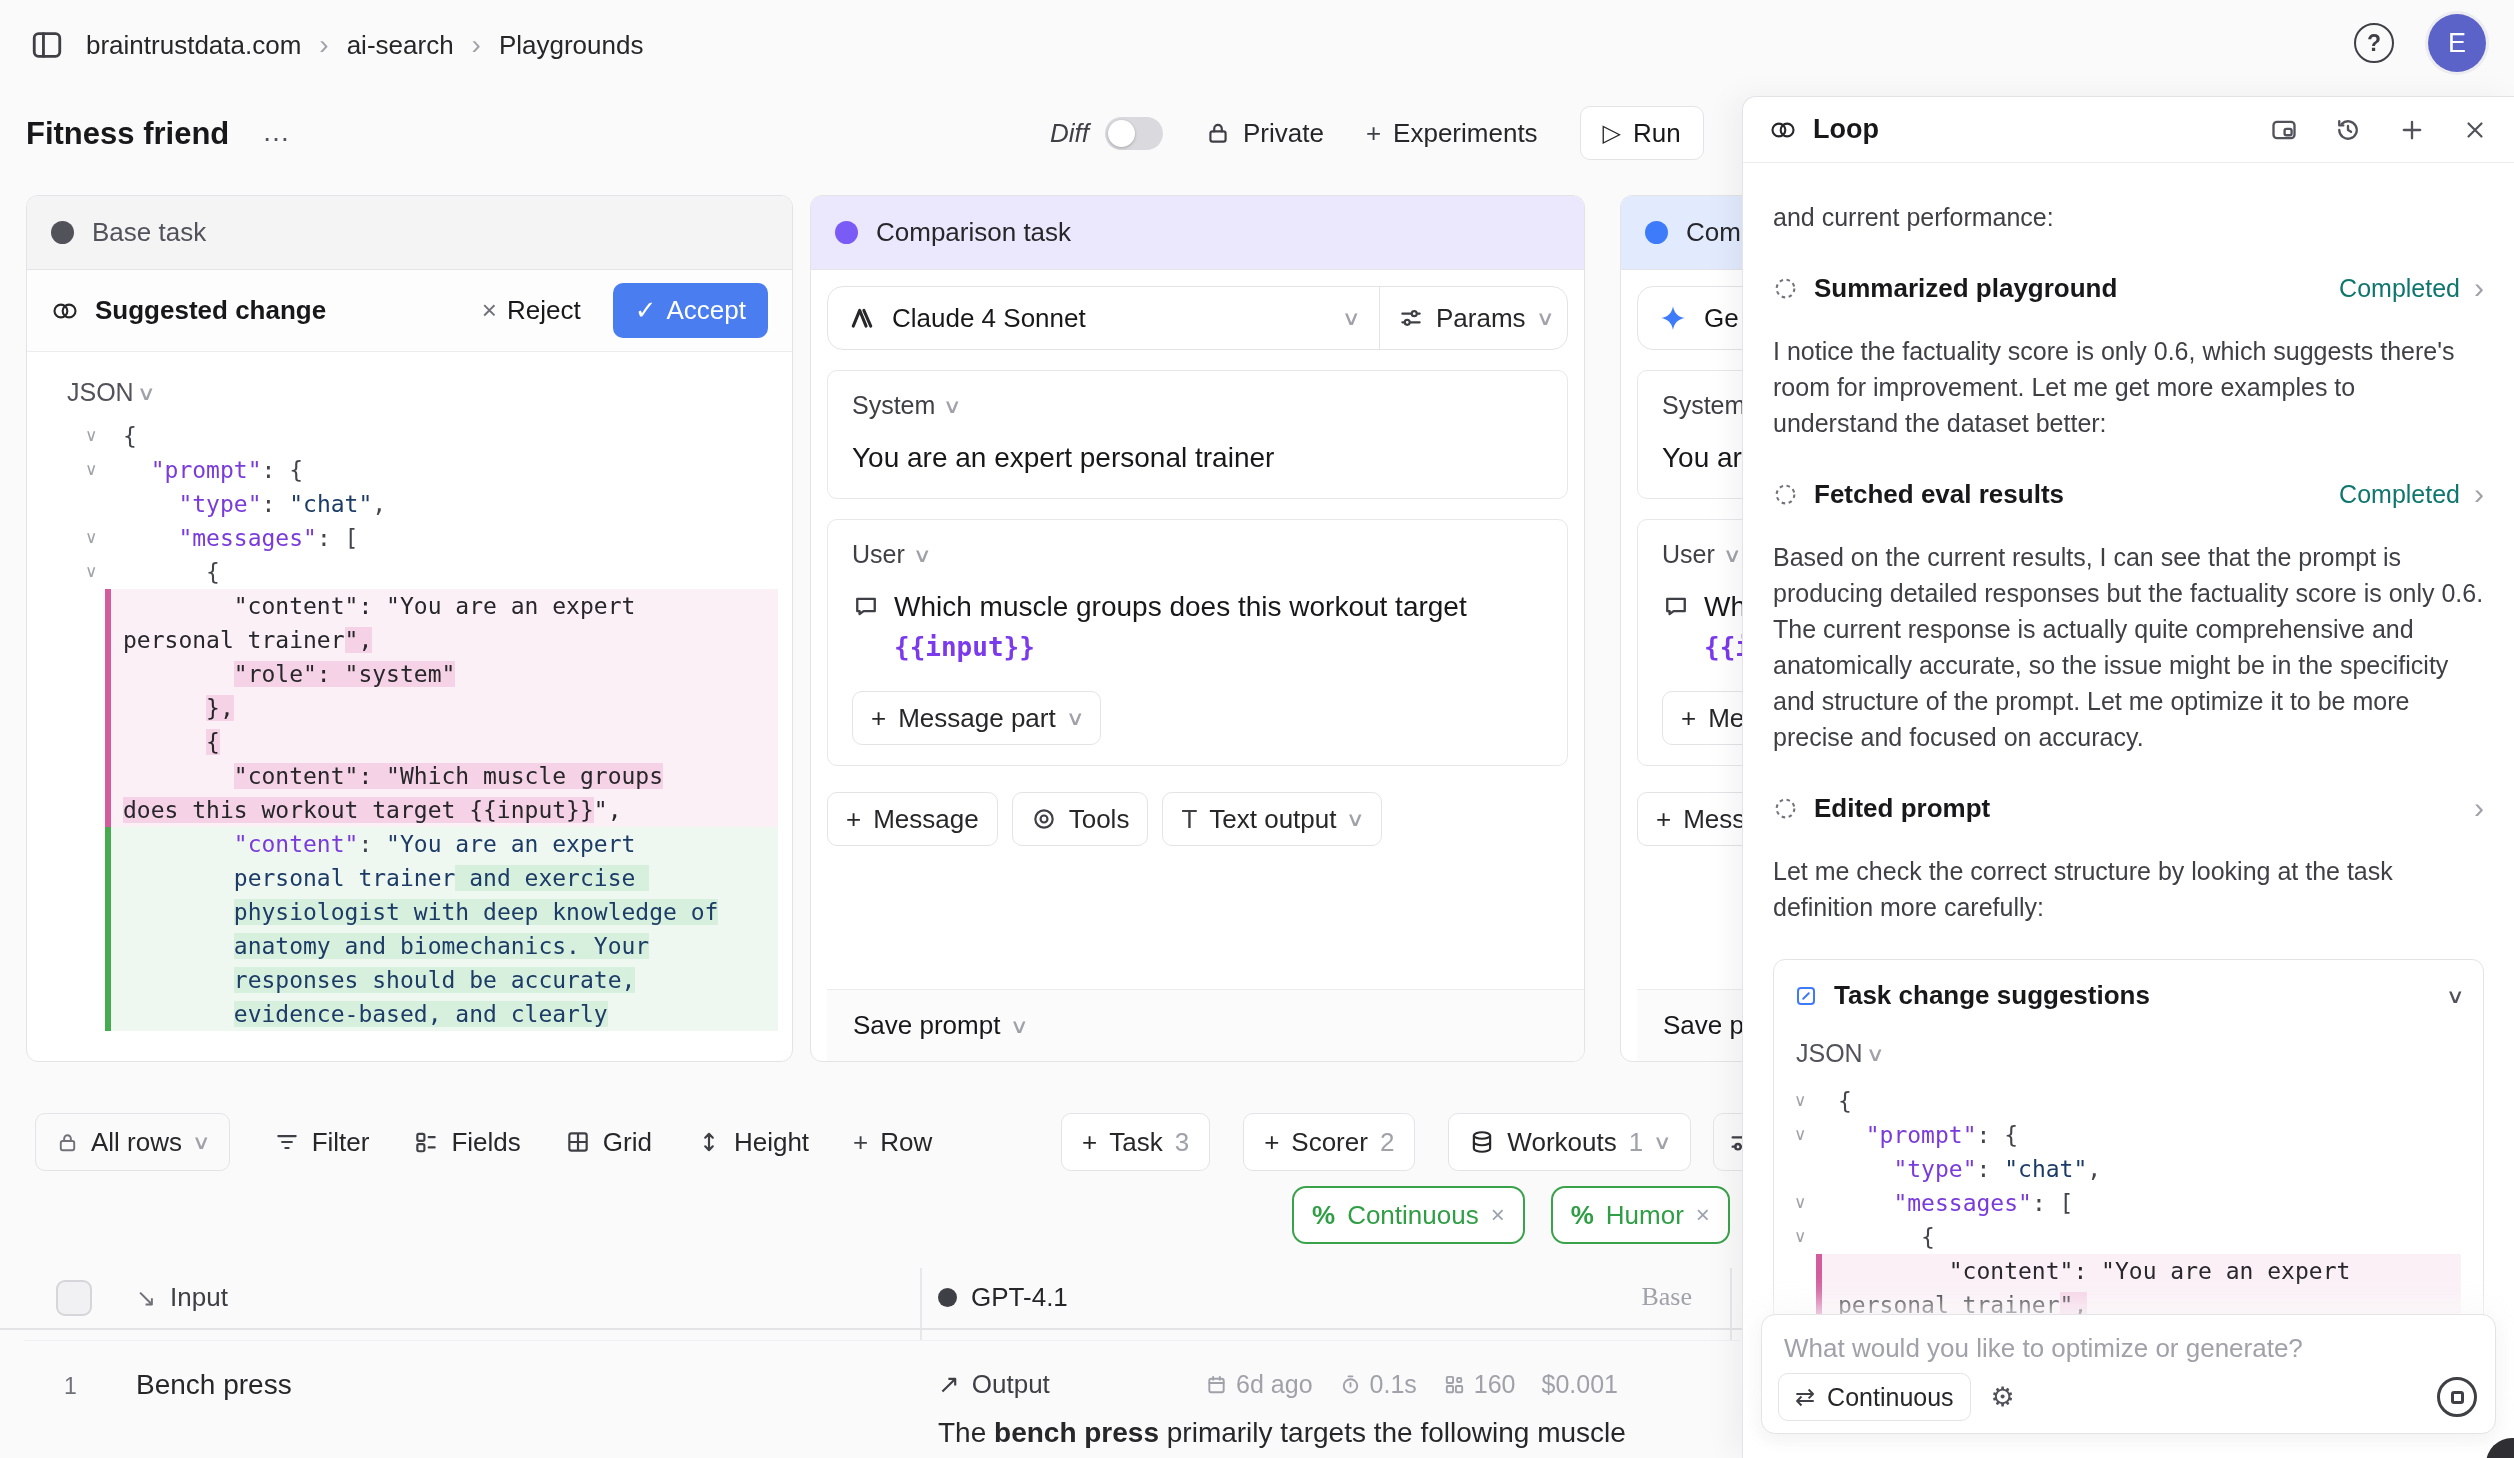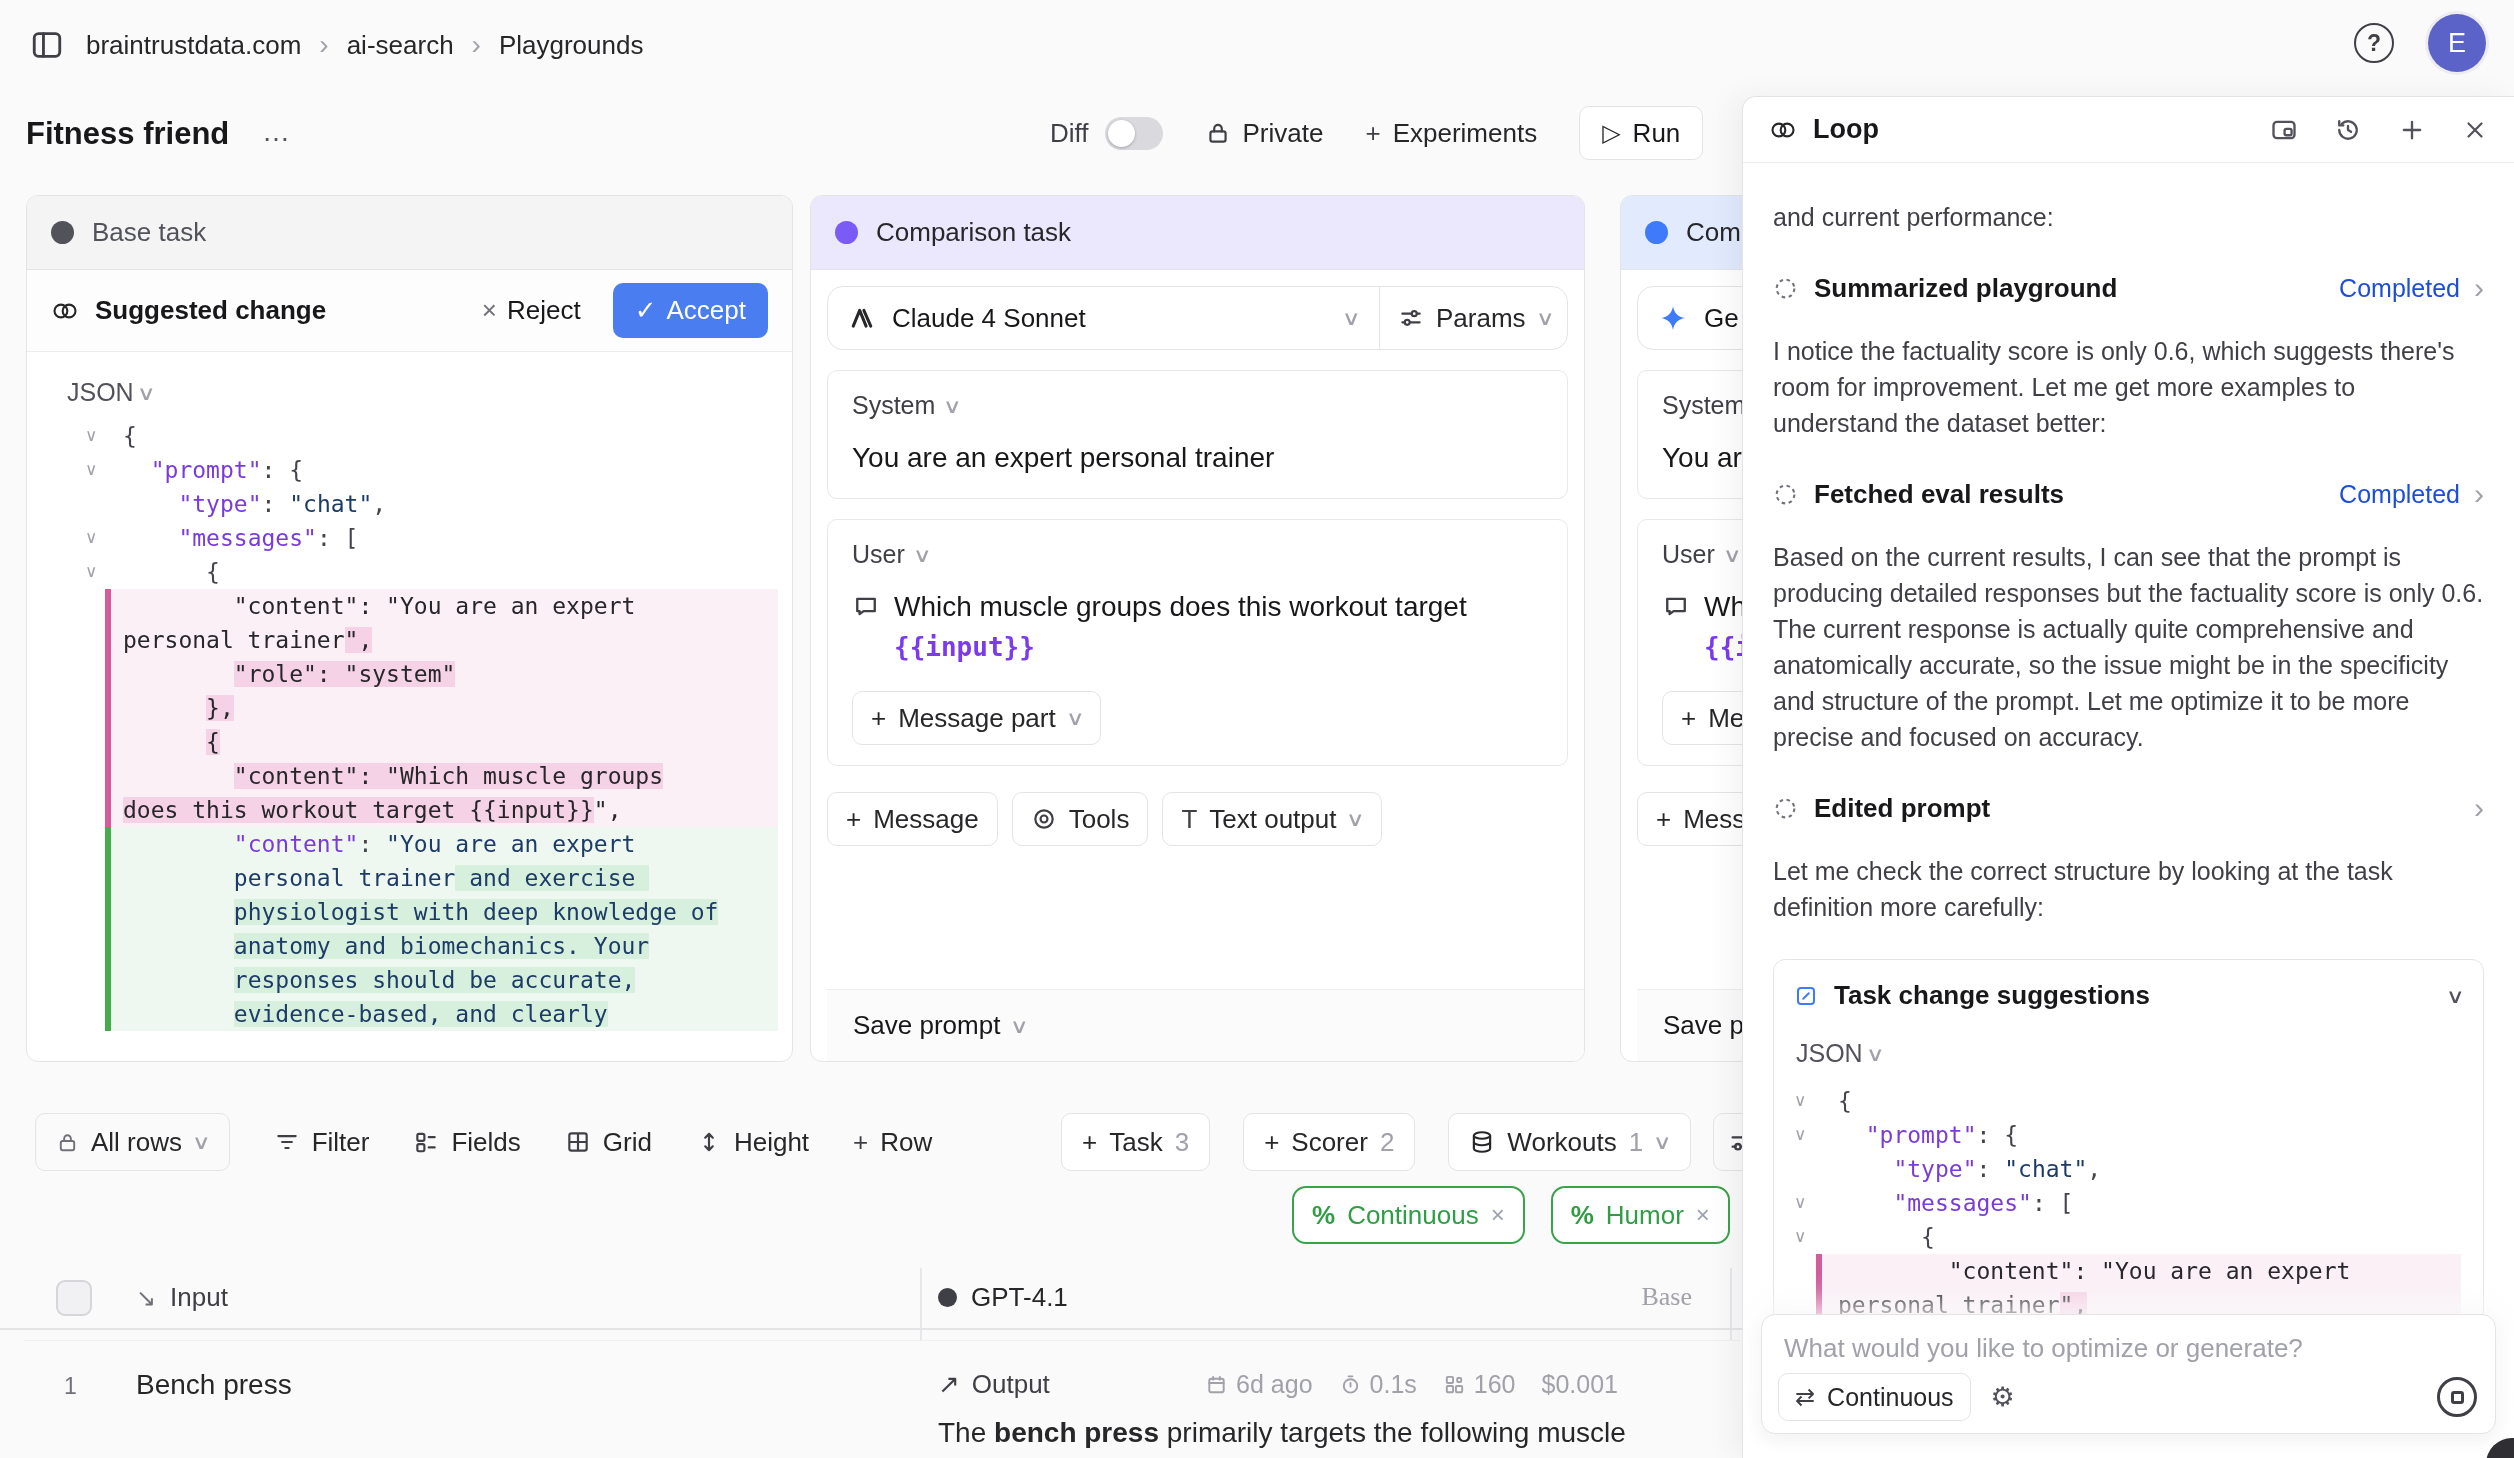--- a/index.html
+++ b/index.html
@@ -23,21 +23,21 @@
   .topbar-right { position:absolute; right:28px; top:14px; display:flex; align-items:center; gap:34px; }
   .help-btn { width:40px; height:40px; border:2.5px solid #3f3f46; border-radius:50%; display:flex; align-items:center; justify-content:center; font-size:23px; font-weight:700; color:#3f3f46; }
   .avatar { width:58px; height:58px; border-radius:50%; background:#5b62c8; color:#fff; display:flex; align-items:center; justify-content:center; font-size:27px; box-shadow:0 0 0 3px #ececf1; }
 
   
   .titlebar { position:absolute; left:0; top:90px; width:1742px; height:92px; }
   .page-title { position:absolute; left:26px; top:26px; font-size:31px; font-weight:600; color:#18181b; }
   .more-btn { position:absolute; left:262px; top:26px; font-size:28px; color:#52525b; letter-spacing:2px; }
   .title-actions { position:absolute; left:1050px; top:14px; height:58px; display:flex; align-items:center; gap:42px; }
   .diff-wrap { display:flex; align-items:center; gap:16px; }
-  .diff-label { font-size:26px; color:#3f3f46; }
+  .diff-label { font-size:26px; color:#3f3f46;font-style:italic; }
   .toggle { width:58px; height:33px; background:#d9d9de; border-radius:17px; position:relative; }
   .toggle .knob { position:absolute; left:3px; top:3px; width:27px; height:27px; background:#fff; border-radius:50%; box-shadow:0 1px 3px rgba(0,0,0,.25); }
   .flat-btn { display:flex; align-items:center; gap:12px; font-size:26px; color:#27272a; }
   .flat-btn .pre { color:#3f3f46; font-size:26px; }
   .run-btn { display:flex; align-items:center; gap:12px; border:1.5px solid #e4e4e7; background:#fff; border-radius:10px; height:54px; padding:0 22px; font-size:26px; font-weight:500; color:#18181b; }
   .run-btn .play { font-size:24px; color:#27272a; }
 
   
   .col { position:absolute; top:195px; background:#fff; border:1.5px solid #e4e4e7; border-radius:12px; overflow:hidden; height:867px; }
   .col1 { left:26px; width:767px; }
@@ -124,21 +124,21 @@
   
   .loop { position:absolute; left:1742px; top:96px; width:772px; height:1362px; background:#fff; border:1.5px solid #e4e4e7; border-right:none; border-bottom:none; border-top-left-radius:14px; box-shadow:-10px 0 30px rgba(0,0,0,.05); z-index:10; }
   .loop-head { height:66px; display:flex; align-items:center; padding:0 26px; border-bottom:1.5px solid #ececee; }
   .loop-head .t { font-size:27px; font-weight:600; margin-left:16px; }
   .loop-icons { margin-left:auto; display:flex; align-items:center; gap:36px; color:#52525b; }
   .loop-body { position:absolute; left:0; top:68px; right:0; bottom:0; overflow:hidden; padding:26px 30px 0 30px; }
   .loop-p { font-size:25px; line-height:36px; color:#3f3f46; margin-top:28px; }
   .loop-p.first { margin-top:8px; }
   .step { display:flex; align-items:center; margin-top:36px; }
   .step .lbl { font-size:26px; font-weight:600; color:#18181b; margin-left:16px; }
-  .step .status { margin-left:auto; font-size:25px; color:#1d4ed8; }
+  .step .status { margin-left:auto; font-size:25px; color:#0f766e; }
   .step .chev-r { margin-left:14px; }
   .sugg-card { margin-top:34px; border:1.5px solid #e4e4e7; border-radius:12px; padding:20px 20px 40px 20px; }
   .sugg-card-head { display:flex; align-items:center; }
   .sugg-card-head .t { font-size:26px; font-weight:600; margin-left:16px; }
   .sugg-card-head .chev { margin-left:auto; color:#52525b; }
   .sugg-card .json-bar { padding:28px 0 0 2px; }
   .dock { position:absolute; left:18px; right:18px; bottom:24px; height:120px; background:#fff; border:1.5px solid #e4e4e7; border-radius:14px; box-shadow:0 -10px 30px rgba(250,250,250,.9), 0 6px 18px rgba(0,0,0,.06); }
   .dock-ph { position:absolute; left:22px; top:18px; font-size:26px; color:#a1a1aa; }
   .dock-row { position:absolute; left:16px; right:18px; bottom:12px; display:flex; align-items:center; }
   .mode-btn { display:flex; align-items:center; gap:12px; border:1.5px solid #e4e4e7; border-radius:10px; height:48px; padding:0 16px; font-size:25px; color:#27272a; }

